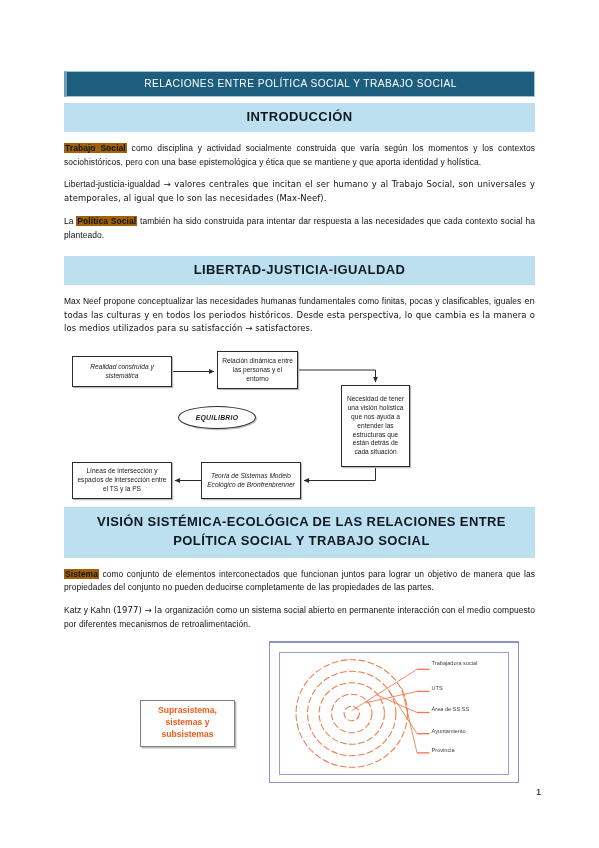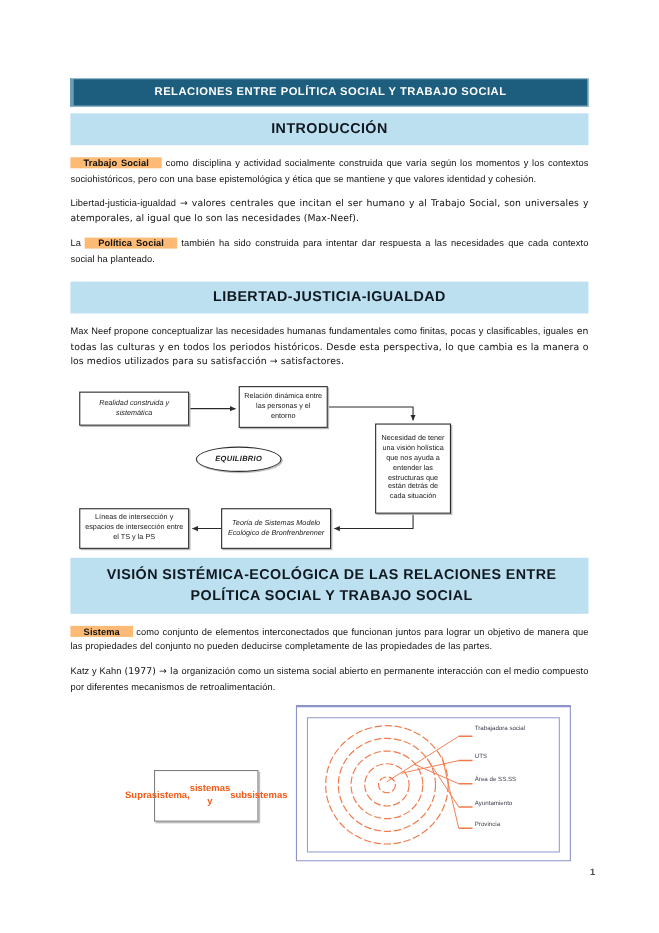--- a/index.html
+++ b/index.html
@@ -28,21 +28,21 @@
     left: 64px;
     top: 71px;
     width: 471px;
   }
 
   
   .title-bar {
     background: #1d5e7e;
     color: #ffffff;
     font-size: 10.2px;
-    font-weight: bold;
+    font-weight: normal;
     letter-spacing: 0.45px;
     text-align: center;
     padding: 6px 4px 6px 4px;
     box-sizing: border-box;
     border: 1px solid #9fc4d6;
     border-left: 3px solid #6b9fb8;
     line-height: 1.2;
   }
 
   
@@ -67,23 +67,23 @@
     font-size: 8.45px;
     line-height: 1.62;
     text-align: justify;
     margin: 9px 0 0 0;
     color: #111111;
     letter-spacing: 0.01em;
   }
   .para.first { margin-top: 10px; }
   .b { font-weight: normal; }
   .hl {
-    background: #fdba74;
-    font-weight: bold;
-    padding: 0 12px;
+    background: #a16207;
+    font-weight: bold;
+    padding: 0 1px;
   }
   .arrow { font-family: "DejaVu Sans", sans-serif; }
 
   
   .flow-wrap {
     position: relative;
     width: 471px;
     height: 155px;
     margin-top: 12px;
   }
@@ -148,21 +148,21 @@
     width: 95px;
     height: 47px;
     border: 1px solid #808080;
     background: #ffffff;
     box-shadow: 1.5px 1.5px 0 #bdbdbd;
     color: #f25c19;
     font-size: 8.6px;
     font-weight: bold;
     line-height: 1.38;
     display: flex;
-    flex-direction: row;
+    flex-direction: column;
     align-items: center;
     justify-content: center;
     text-align: center;
     box-sizing: border-box;
   }
   .diagram-frame-outer {
     position: absolute;
     left: 205px;
     top: -3px;
     width: 250px;
@@ -201,21 +201,21 @@
 <body>
 
 <div class="page">
   <div class="content">
 
     <div class="title-bar">RELACIONES ENTRE POLÍTICA SOCIAL Y TRABAJO SOCIAL</div>
 
     <div class="section-header" style="margin-top:6px;">INTRODUCCIÓN</div>
 
     <p class="para first">
-      <span class="hl">Trabajo Social</span><span> como disciplina y actividad socialmente construida que varía según los momentos y los contextos sociohistóricos, pero con una </span><span class="b">base epistemológica y ética</span><span> que se mantiene y que valores identidad y cohesión.</span>
+      <span class="hl">Trabajo Social</span><span> como disciplina y actividad socialmente construida que varía según los momentos y los contextos sociohistóricos, pero con una </span><span class="b">base epistemológica y ética</span><span> que se mantiene y que aporta identidad y holística.</span>
     </p>
 
     <p class="para">
       <span class="b">Libertad-justicia-igualdad</span><span class="arrow"> → valores centrales que incitan el ser humano y al Trabajo Social, son universales y atemporales, al igual que lo son las necesidades (Max-Neef).</span>
     </p>
 
     <p class="para">
       <span>La </span><span class="hl">Política Social</span><span> también ha sido construida para intentar dar respuesta a las necesidades que cada contexto social ha planteado.</span>
     </p>
 

